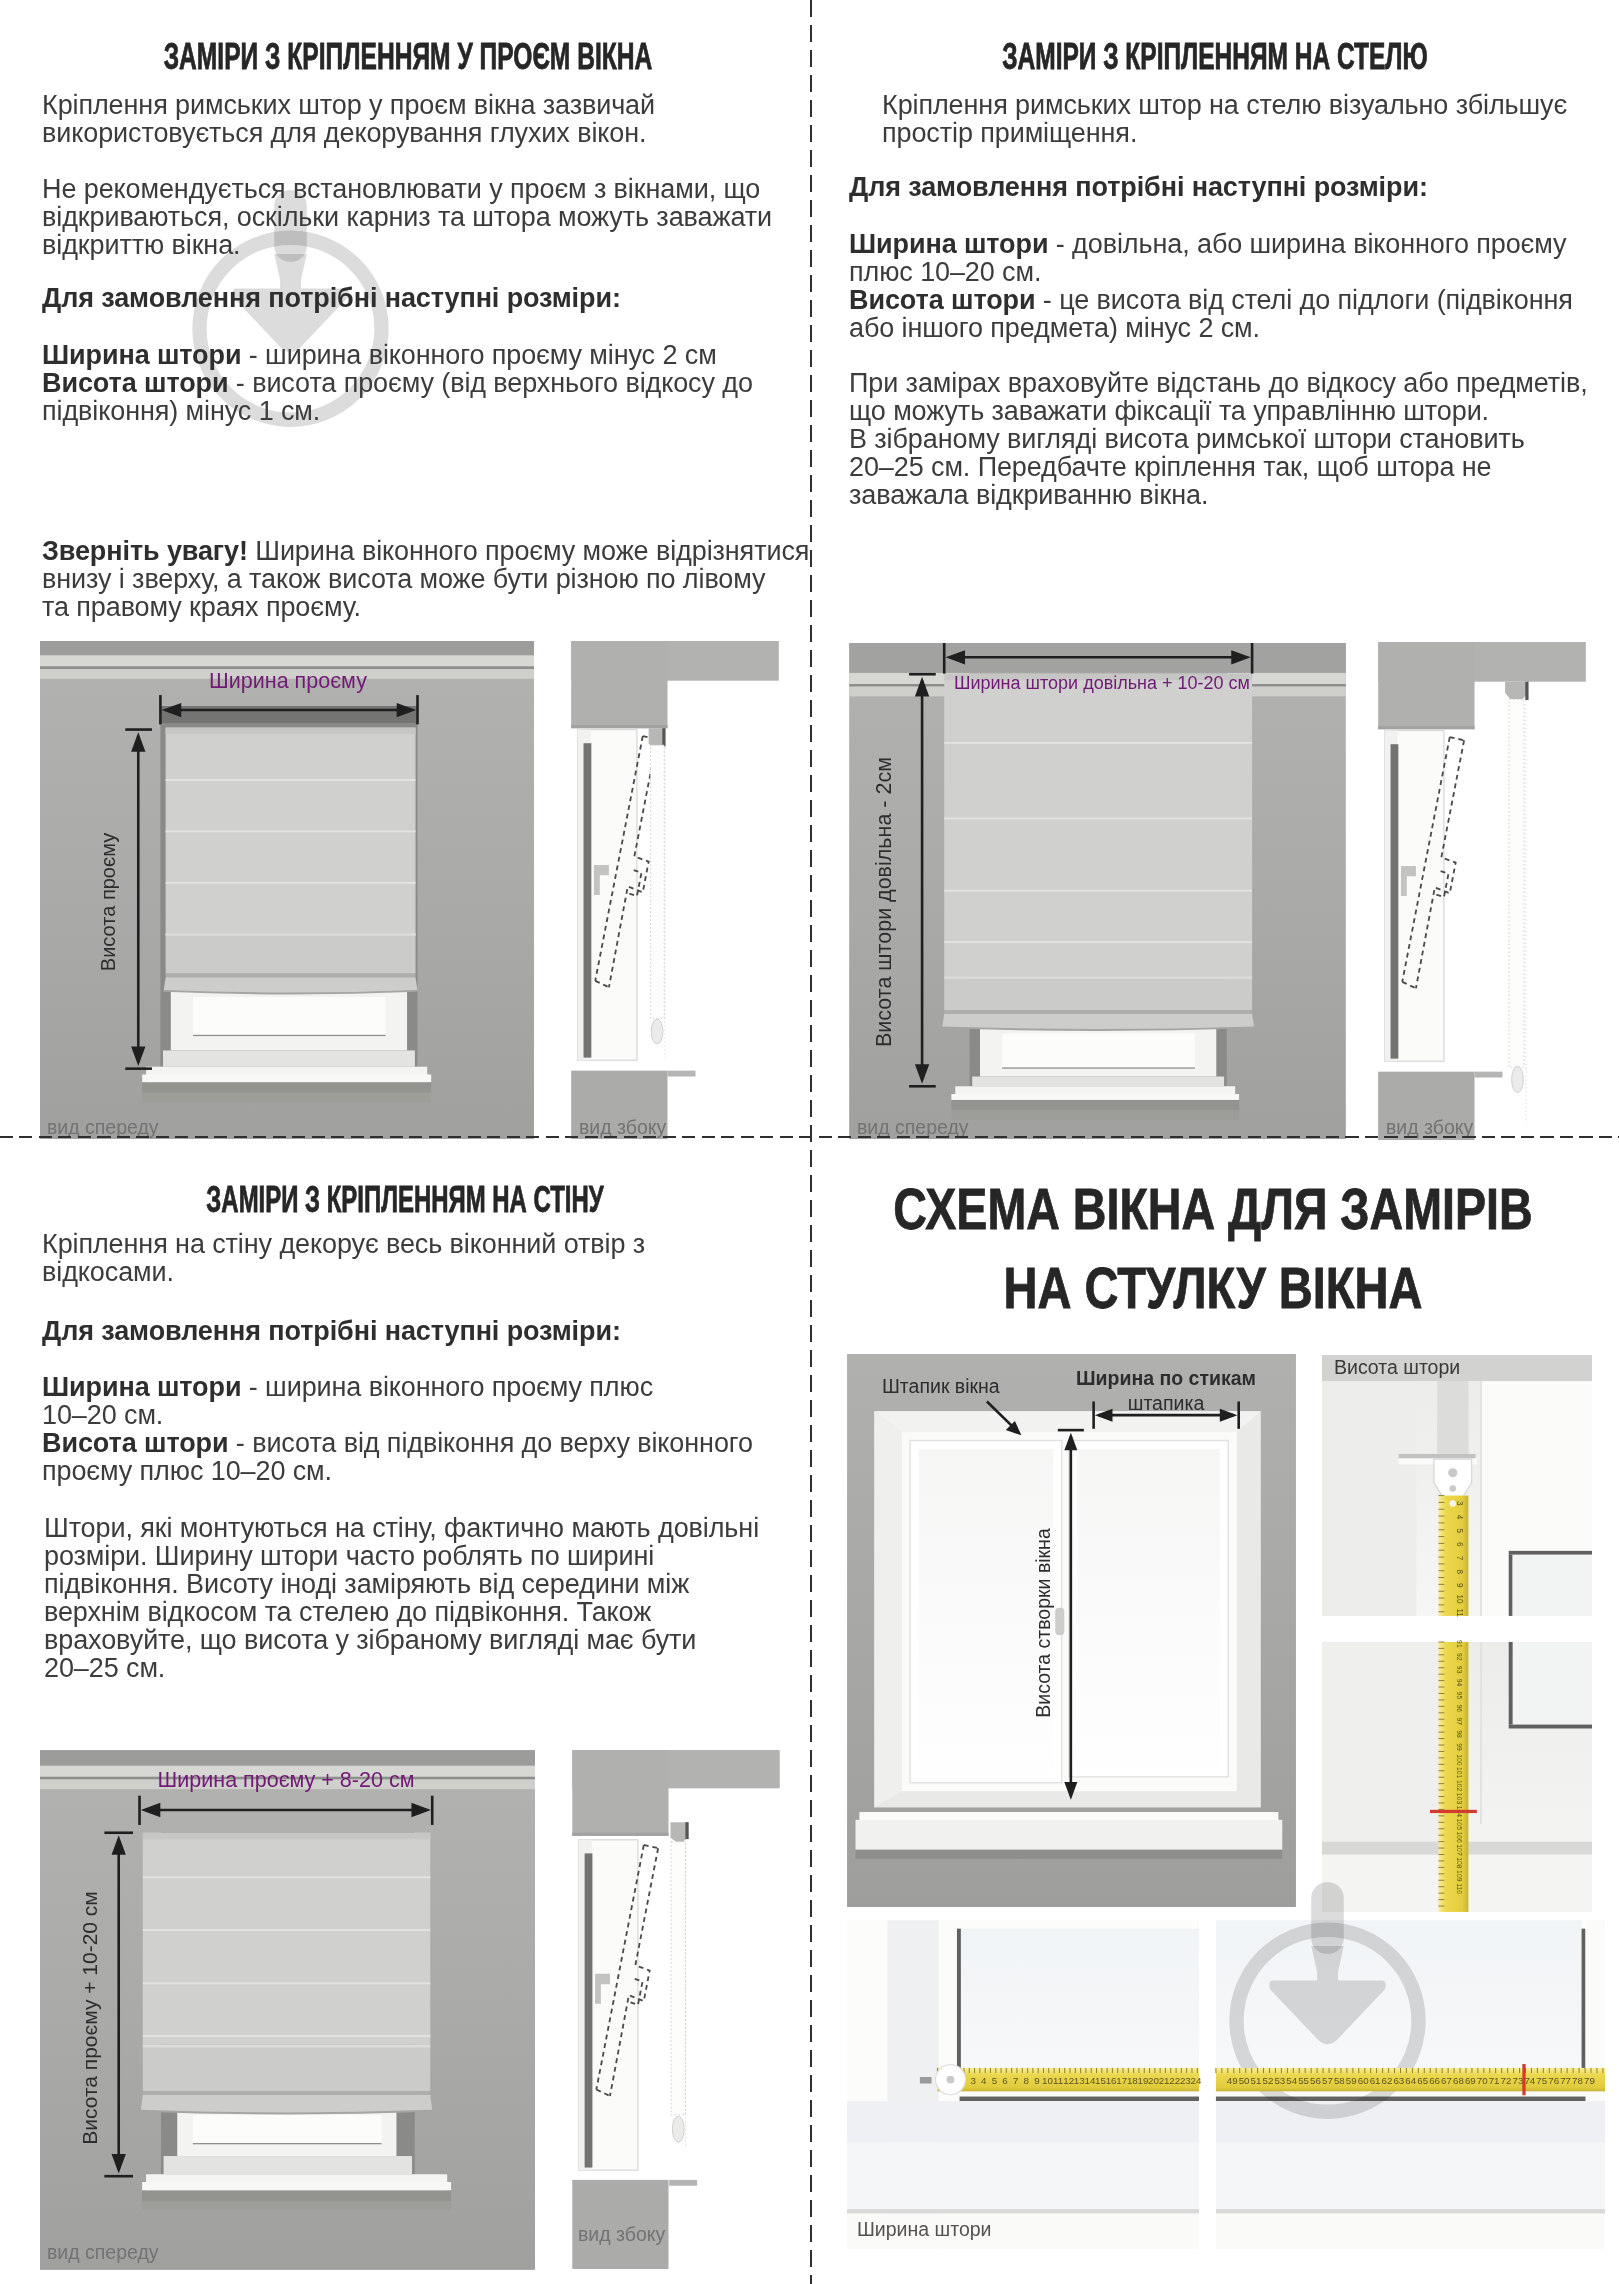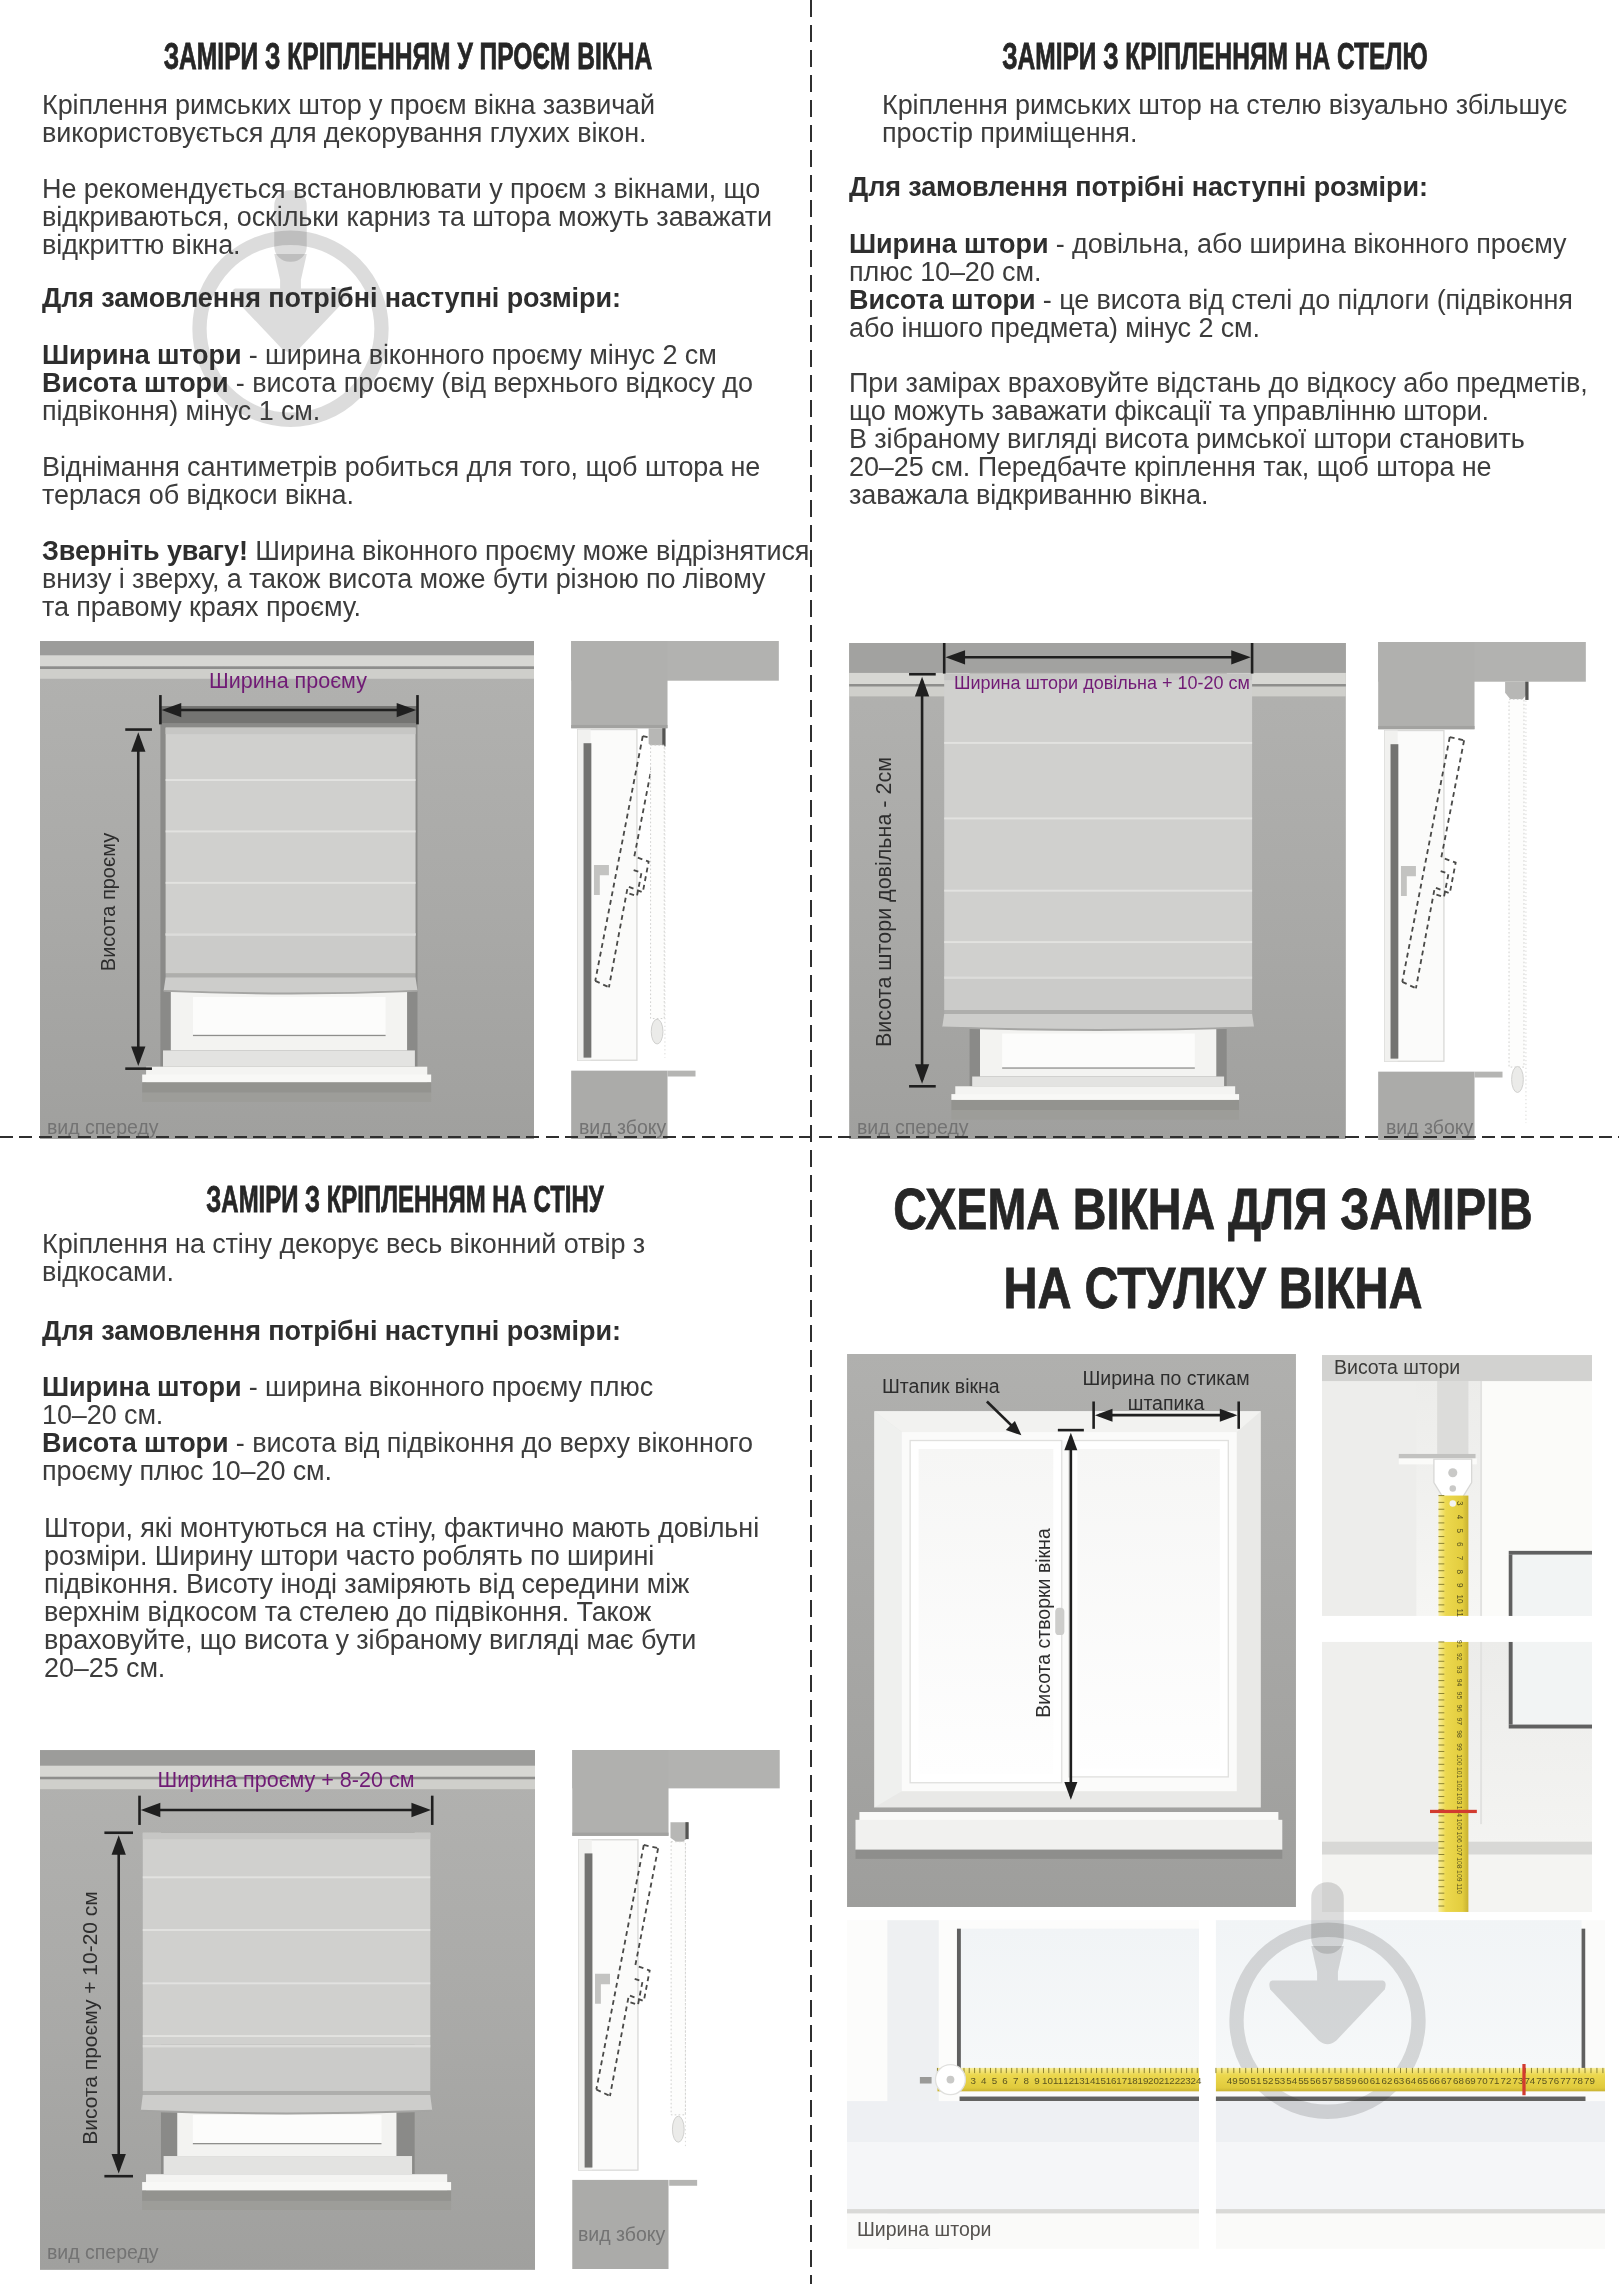--- a/index.html
+++ b/index.html
@@ -29,21 +29,20 @@
 <div class="hdr" style="font-size:36px;left:408px;top:39px;transform:translateX(-50%) scaleX(0.6830);">ЗАМІРИ З КРІПЛЕННЯМ У ПРОЄМ ВІКНА</div>
 
 <div class="t " style="left:42px;top:175px;">Не рекомендується встановлювати у проєм з вікнами, що<br>відкриваються, оскільки карниз та штора можуть заважати<br>відкриттю вікна.</div>
 
 <div class="t " style="left:42px;top:91px;">Кріплення римських штор у проєм вікна зазвичай<br>використовується для декорування глухих вікон.</div>
 
 <div class="t " style="left:42px;top:284px;"><b>Для замовлення потрібні наступні розміри:</b></div>
 
 <div class="t " style="left:42px;top:341px;"><b>Ширина штори</b> - ширина віконного проєму мінус 2 см<br><b>Висота штори</b> - висота проєму (від верхнього відкосу до<br>підвіконня) мінус 1 см.</div>
 
-<div class="t " style="left:42px;top:453px;">Віднімання сантиметрів робиться для того, щоб штора не<br>терлася об відкоси вікна.</div>
 
 <div class="t " style="left:42px;top:537px;"><b>Зверніть увагу!</b> Ширина віконного проєму може відрізнятися<br>внизу і зверху, а також висота може бути різною по лівому<br>та правому краях проєму.</div>
 
 <div class="hdr" style="font-size:36px;left:1215px;top:39px;transform:translateX(-50%) scaleX(0.6804);">ЗАМІРИ З КРІПЛЕННЯМ НА СТЕЛЮ</div>
 
 <div class="t " style="left:849px;top:91px;margin-left:33px;">Кріплення римських штор на стелю візуально збільшує<br>простір приміщення.</div>
 
 <div class="t " style="left:849px;top:173px;"><b>Для замовлення потрібні наступні розміри:</b></div>
 
 <div class="t " style="left:849px;top:230px;"><b>Ширина штори</b> - довільна, або ширина віконного проєму<br>плюс 10–20 см.<br><b>Висота штори</b> - це висота від стелі до підлоги (підвіконня<br>або іншого предмета) мінус 2 см.</div>
@@ -437,21 +436,21 @@
 
 <line x1="324" y1="117" x2="364" y2="117"></line>
 <line x1="344" y1="127" x2="344" y2="679"></line>
 <path d="M 344 121 l -10 27 l 20 0 Z" stroke="none"></path>
 <path d="M 344 685 l -10 -27 l 20 0 Z" stroke="none"></path>
 </g>
     </svg>
 
 <div class="slab" style="left:882px;top:1377px;">Штапик вікна</div>
 
-<div class="slab" style="left:1166px;top:1369px;transform:translateX(-50%);">Ширина по стикам</div>
+<div class="slab" style="left:1166px;top:1369px;transform:translateX(-50%);font-weight:bold;">Ширина по стикам</div>
 
 <div class="slab" style="left:1166px;top:1394px;transform:translateX(-50%);">штапика</div>
 
 <div class="vlab" style="left:1044px;top:1623px;font-size:19.5px;transform:translate(-50%,-50%) rotate(-90deg);">Висота створки вікна</div>
 
 <svg style="left:1322px;top:1355px;" width="270" height="557" viewBox="0 0 415 856">
 <defs>
         <linearGradient id="vh1" x1="0" y1="0" x2="0" y2="1">
 <stop offset="0" stop-color="#ececea"></stop>
           <stop offset="1" stop-color="#f6f6f4"></stop>

